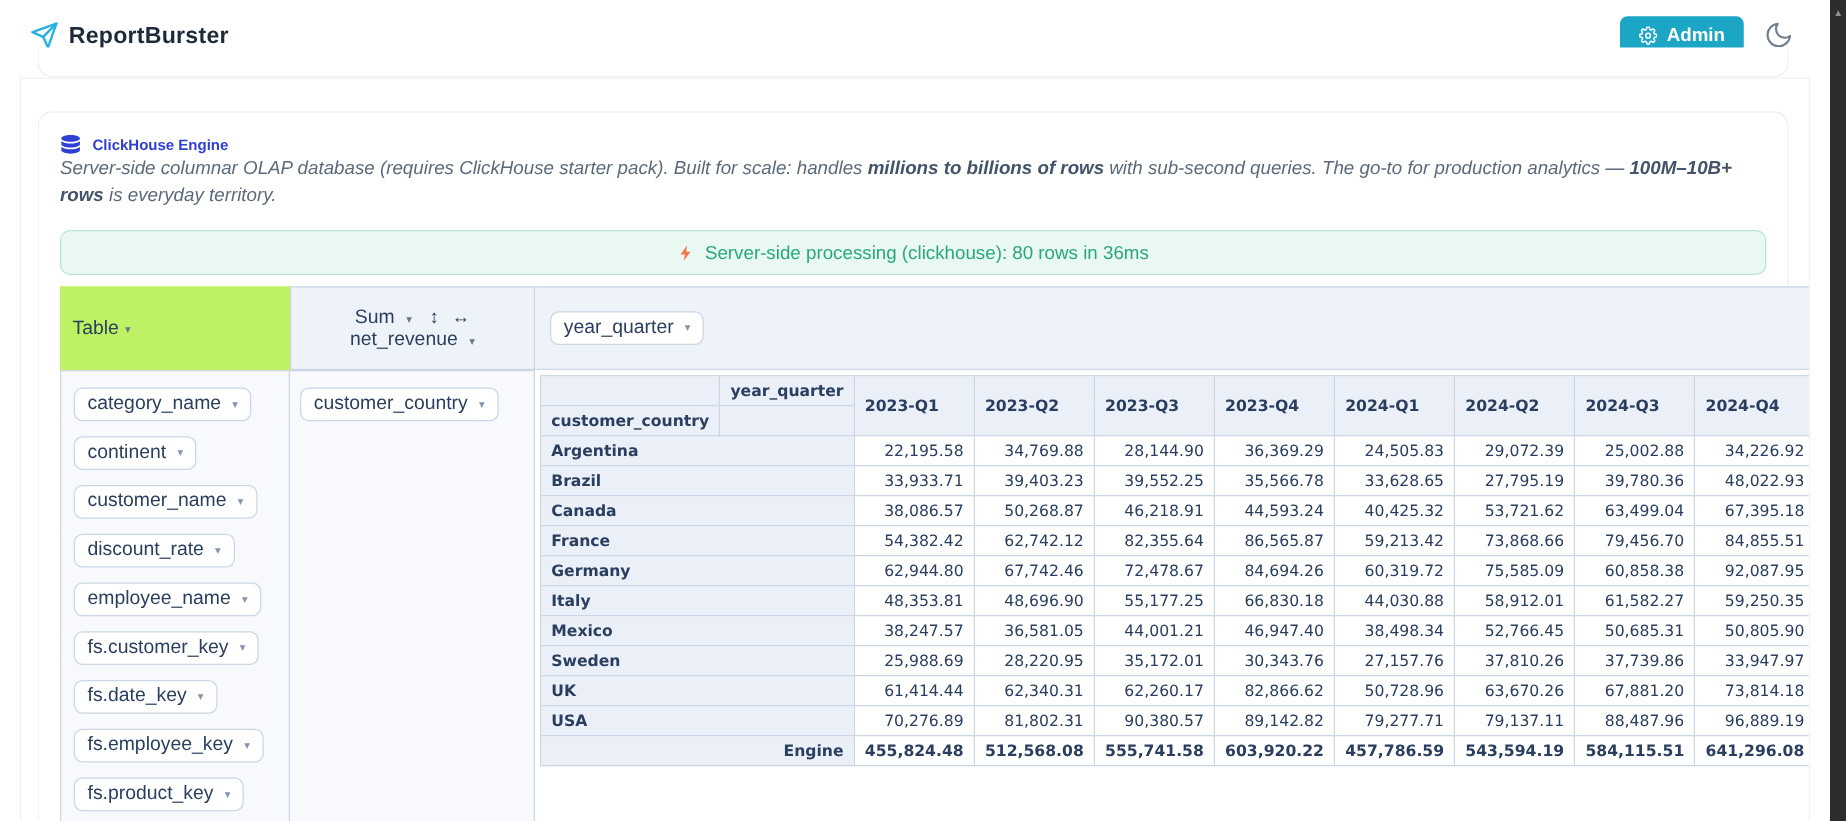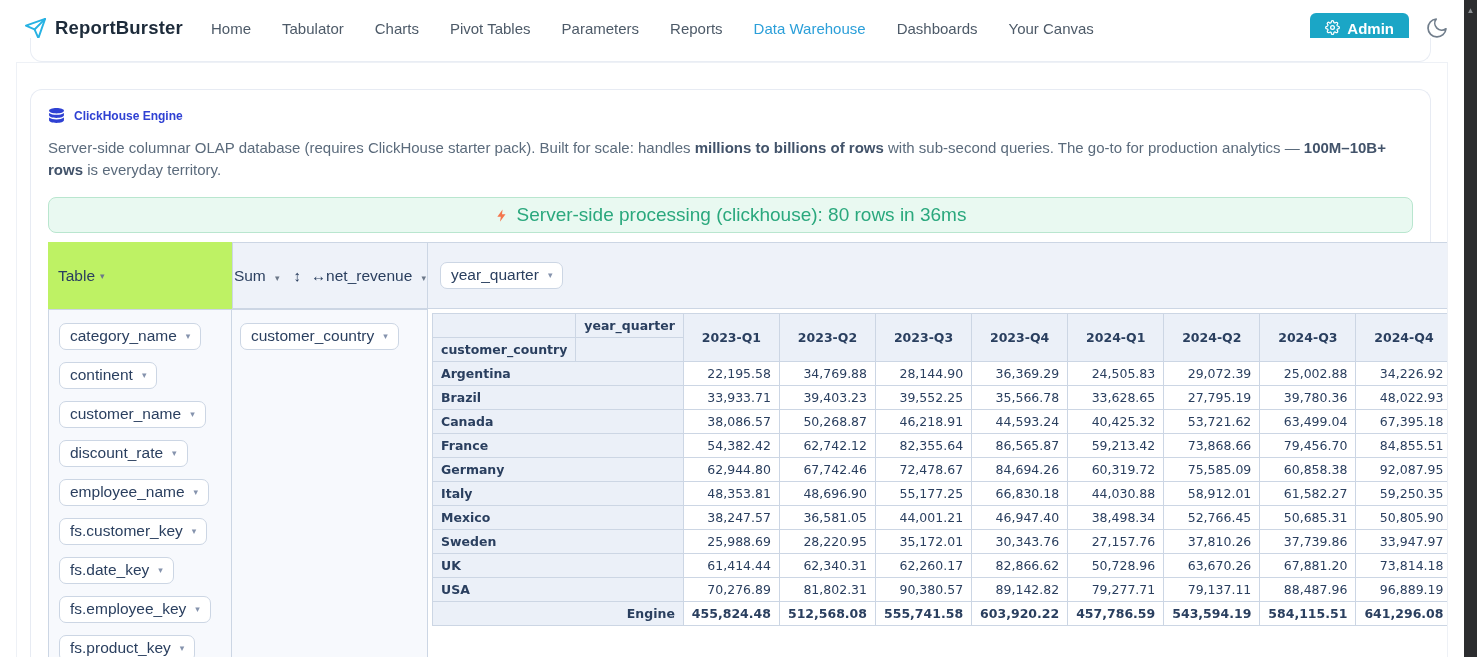--- a/index.html
+++ b/index.html
@@ -1,79 +1,79 @@
 <!DOCTYPE html>
 <html><head>
 <meta charset="utf-8">
 <style>
   * { box-sizing: border-box; margin: 0; padding: 0; }
   html,body { width:1477px; height:657px; overflow:hidden; background:#fff;
     font-family:"Liberation Sans", sans-serif; }
   body { position:relative; }
 
   
-  .navbar { height:56px; display:flex; align-items:center; padding:0 28px 0 24px; background:#fff; }
+  .navbar { height:56px; display:flex; align-items:center; padding:0 42px 0 24px; background:#fff; }
   .brand { display:flex; align-items:center; gap:8px; }
   .brand-name { font-size:18.5px; font-weight:bold; color:#1d2b3a; letter-spacing:.2px; }
   .nav-links { display:flex; align-items:center; gap:31px; margin-left:28px; }
   .nav-link { font-size:15px; color:#4d5a68; cursor:pointer; white-space:nowrap; }
   .nav-link.active { color:#2b9fd9; }
   .nav-right { margin-left:auto; display:flex; align-items:center; gap:16px; }
-  .admin-btn { display:flex; gap:7px; background:#1ba6c6; color:#fff;
+  .admin-btn { display:flex; align-items:center; gap:7px; background:#1ba6c6; color:#fff;
     border:none; border-radius:6px; padding:7px 15px; font-size:15px; font-weight:bold; cursor:pointer;
     font-family:"Liberation Sans", sans-serif; }
   .moon { display:flex; align-items:center; cursor:pointer; }
 
   
   .prev-card-bottom { position:absolute; left:30px; right:46px; top:38px; height:24px;
     border:1px solid #e9edf4; border-top:none; border-radius:0 0 12px 12px; background:#fff; }
   .outer { position:absolute; left:16px; right:29px; top:62px; bottom:-2px;
     border:1px solid #eef1f6; border-bottom:none; overflow:hidden; background:#fff; }
   .card { margin:26px 16px 0 13px; border:1px solid #e7ebf3; border-bottom:none;
     border-radius:12px 12px 0 0; padding:17px 17px 0 17px; min-height:600px; background:#fff; }
 
   
   .engine-title { display:flex; align-items:center; gap:9px; color:#2f41d3;
     font-size:12px; font-weight:600; }
-  .engine-desc { margin-top:13px; font-size:15px; line-height:21.5px; color:#5b6b7c; max-width:1376px; }
+  .engine-desc { font-size:15px; line-height:21.5px; color:#5b6b7c; max-width:1376px;font-style:italic; }
   .engine-desc b { color:#42536a; }
 
   
   .banner { margin-top:17px; height:36px; background:#e9f9f1; border:1px solid #b9e6cf;
     border-radius:8px; display:flex; align-items:center; justify-content:center; gap:8px;
-    color:#2aa87d; font-size:19px; }
+    color:#2aa87d; font-size:15px; }
 
   
   .pivot { margin-top:9px; display:grid; grid-template-columns:184px 196px 1fr; grid-template-rows:67px auto; }
   .pvt-renderer { display:flex; align-items:center; padding-left:10px; background:#bef264;
     font-size:15.5px; color:#2a3f5f; }
   .tri { font-size:9px; color:#8593ad; }
   .tri-dark { font-size:9px; color:#6c7889; margin-left:5px; }
-  .pvt-vals { border:1px solid #ccd6e4; background:#eef2f9; display:flex; flex-direction:row;
+  .pvt-vals { border:1px solid #ccd6e4; background:#eef2f9; display:flex; flex-direction:column;
     align-items:center; justify-content:center; gap:0; font-size:15.5px; color:#2a3f5f; }
   .pvt-vals .row1 { display:flex; align-items:center; }
   .pvt-vals .arrows { margin-left:14px; display:flex; gap:10px; font-size:15px; color:#2a3f5f; }
   .pvt-cols { border:1px solid #ccd6e4; border-left:none; background:#eef2f9;
     display:flex; align-items:center; padding-left:12px; }
   .pvt-unused { border:1px solid #ccd6e4; border-bottom:none; background:#f7f9fd;
     padding:13px 10px; display:flex; flex-direction:column; align-items:flex-start; gap:12px; }
   .pvt-rows { border:1px solid #ccd6e4; border-left:none; border-bottom:none; background:#f7f9fd;
     padding:13px 8px; display:flex; flex-direction:column; align-items:flex-start; }
   .pvt-out { padding:4px 0 0 4px; background:#fff; }
   .pill { display:inline-flex; align-items:center; gap:9px; background:#fff;
     border:1px solid #ccd6e4; border-radius:7px; padding:3px 10px 4px 10px;
     font-size:15.5px; color:#2a3f5f; cursor:grab; white-space:nowrap; }
 
   
   .pvtTable { border-collapse:collapse; font-family:"DejaVu Sans", sans-serif; font-size:12.5px; }
   .pvtTable th, .pvtTable td { border:1px solid #ccd6e4; padding:4px 8px; }
   .pvtTable th { background:#ebf0f8; color:#2a3f5f; font-weight:bold; }
   .pvtTable th.axis { text-align:left; min-width:78px; }
   .pvtTable th.rowlabel { text-align:left; min-width:118px; }
-  .pvtTable th.colh { text-align:center; min-width:74px; }
+  .pvtTable th.colh { text-align:left; min-width:74px; }
   .pvtTable th.blank { min-width:118px; }
   .pvtTable td { background:#fff; color:#2a3f5f; text-align:right; white-space:nowrap; }
   .pvtTable td.bold, .pvtTable tr.totalsrow td { font-weight:bold; }
   .pvtTable th.totals-label { text-align:right; }
 
   
   .scrollbar { position:absolute; top:0; right:0; width:13px; height:657px; background:#2c2d2f;
     display:flex; justify-content:center; cursor:pointer; }
   .scrollbar .arrow { color:#8e9296; font-size:8px; margin-top:6px; }
 </style>
@@ -83,31 +83,20 @@
 <div class="navbar">
   <div class="brand">
     <span style="display:flex;">
       <svg width="23" height="23" viewBox="0 0 24 24" fill="none" stroke="#27b2e3" stroke-width="2" stroke-linecap="round" stroke-linejoin="round">
         <path d="M22 2L11 13"></path>
           <path d="M22 2l-7 20-4-9-9-4 20-7z"></path>
       </svg>
     </span>
     <span class="brand-name">ReportBurster</span>
   </div>
-  <div class="nav-links">
-      <div class="nav-link">Home</div>
-      <div class="nav-link">Tabulator</div>
-      <div class="nav-link">Charts</div>
-      <div class="nav-link">Pivot Tables</div>
-      <div class="nav-link">Parameters</div>
-      <div class="nav-link">Reports</div>
-      <div class="nav-link active">Data Warehouse</div>
-      <div class="nav-link">Dashboards</div>
-      <div class="nav-link">Your Canvas</div>
-    </div>
   <div class="nav-right">
     <button class="admin-btn">
       <span style="display:flex;">
         <svg width="15" height="15" viewBox="0 0 24 24" fill="none" stroke="#fff" stroke-width="2" stroke-linecap="round" stroke-linejoin="round">
           <circle cx="12" cy="12" r="3"></circle>
           <path d="M19.4 15a1.65 1.65 0 0 0 .33 1.82l.06.06a2 2 0 1 1-2.83 2.83l-.06-.06a1.65 1.65 0 0 0-1.82-.33 1.65 1.65 0 0 0-1 1.51V21a2 2 0 1 1-4 0v-.09A1.65 1.65 0 0 0 9 19.4a1.65 1.65 0 0 0-1.82.33l-.06.06a2 2 0 1 1-2.83-2.83l.06-.06a1.65 1.65 0 0 0 .33-1.82 1.65 1.65 0 0 0-1.51-1H3a2 2 0 1 1 0-4h.09A1.65 1.65 0 0 0 4.6 9a1.65 1.65 0 0 0-.33-1.82l-.06-.06a2 2 0 1 1 2.83-2.83l.06.06a1.65 1.65 0 0 0 1.82.33H9a1.65 1.65 0 0 0 1-1.51V3a2 2 0 1 1 4 0v.09a1.65 1.65 0 0 0 1 1.51 1.65 1.65 0 0 0 1.82-.33l.06-.06a2 2 0 1 1 2.83 2.83l-.06.06a1.65 1.65 0 0 0-.33 1.82V9a1.65 1.65 0 0 0 1.51 1H21a2 2 0 1 1 0 4h-.09a1.65 1.65 0 0 0-1.51 1z"></path>
         </svg>
       </span>
       <span>Admin</span>
     </button>

